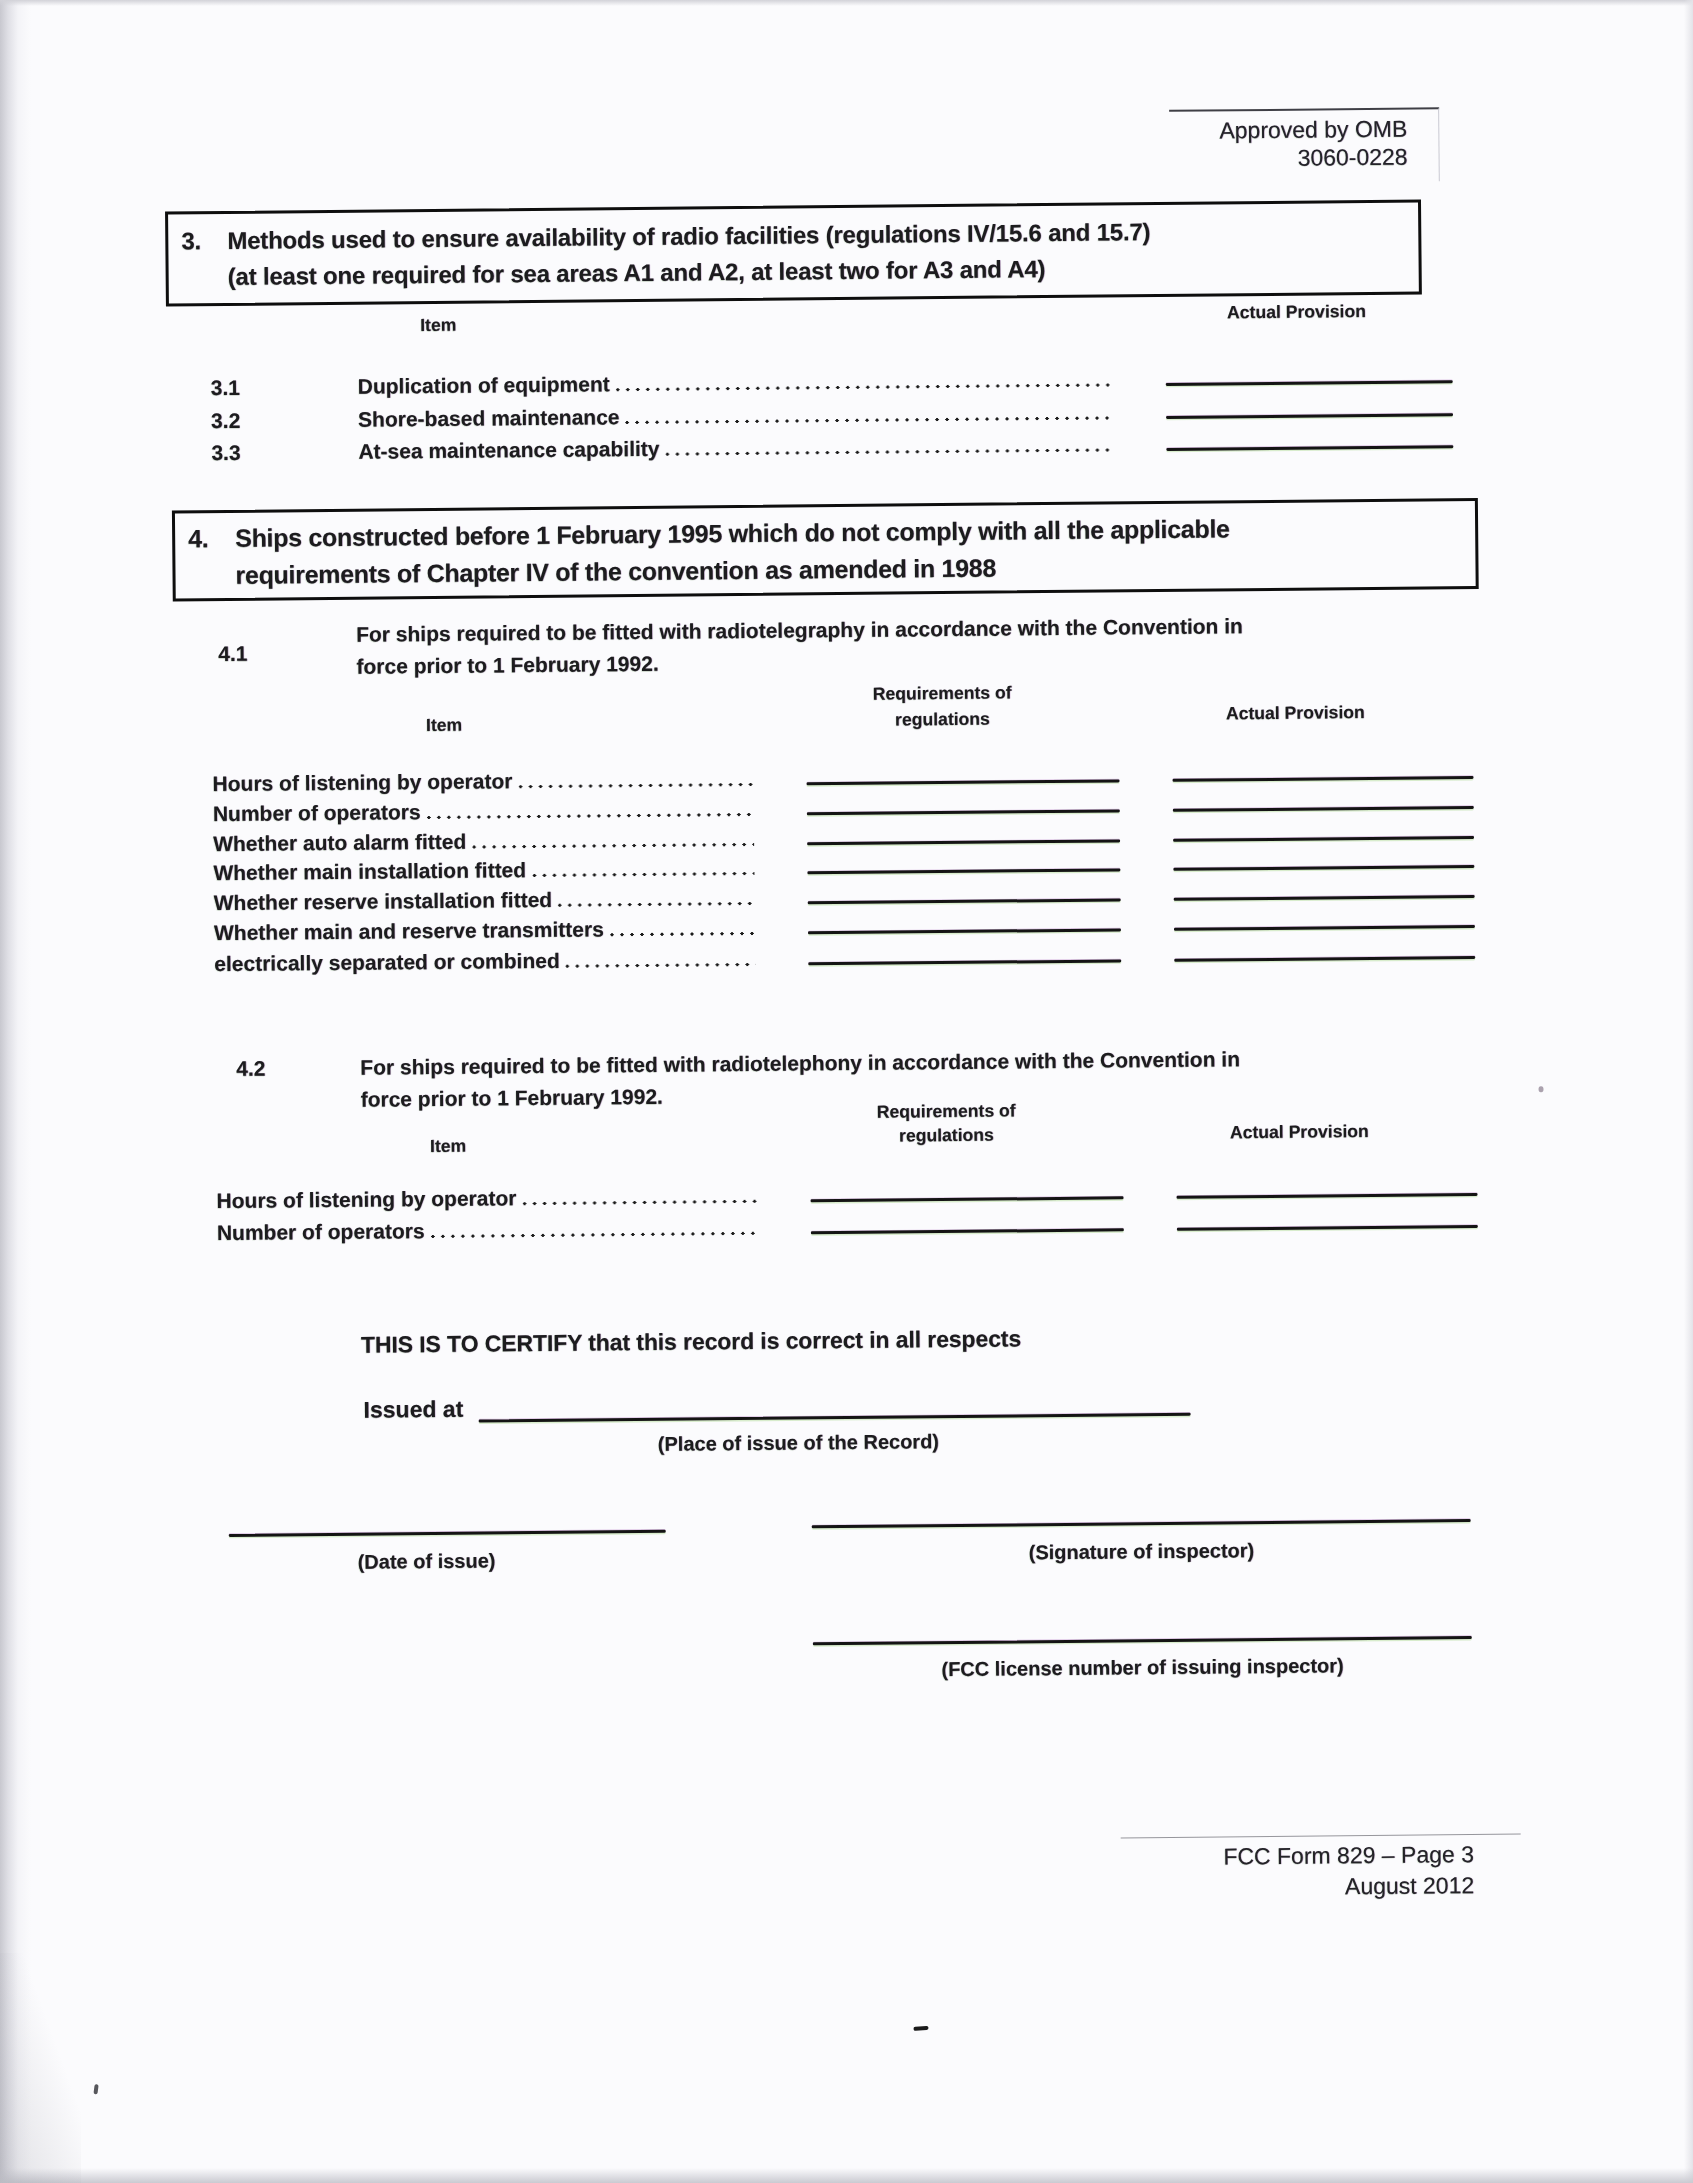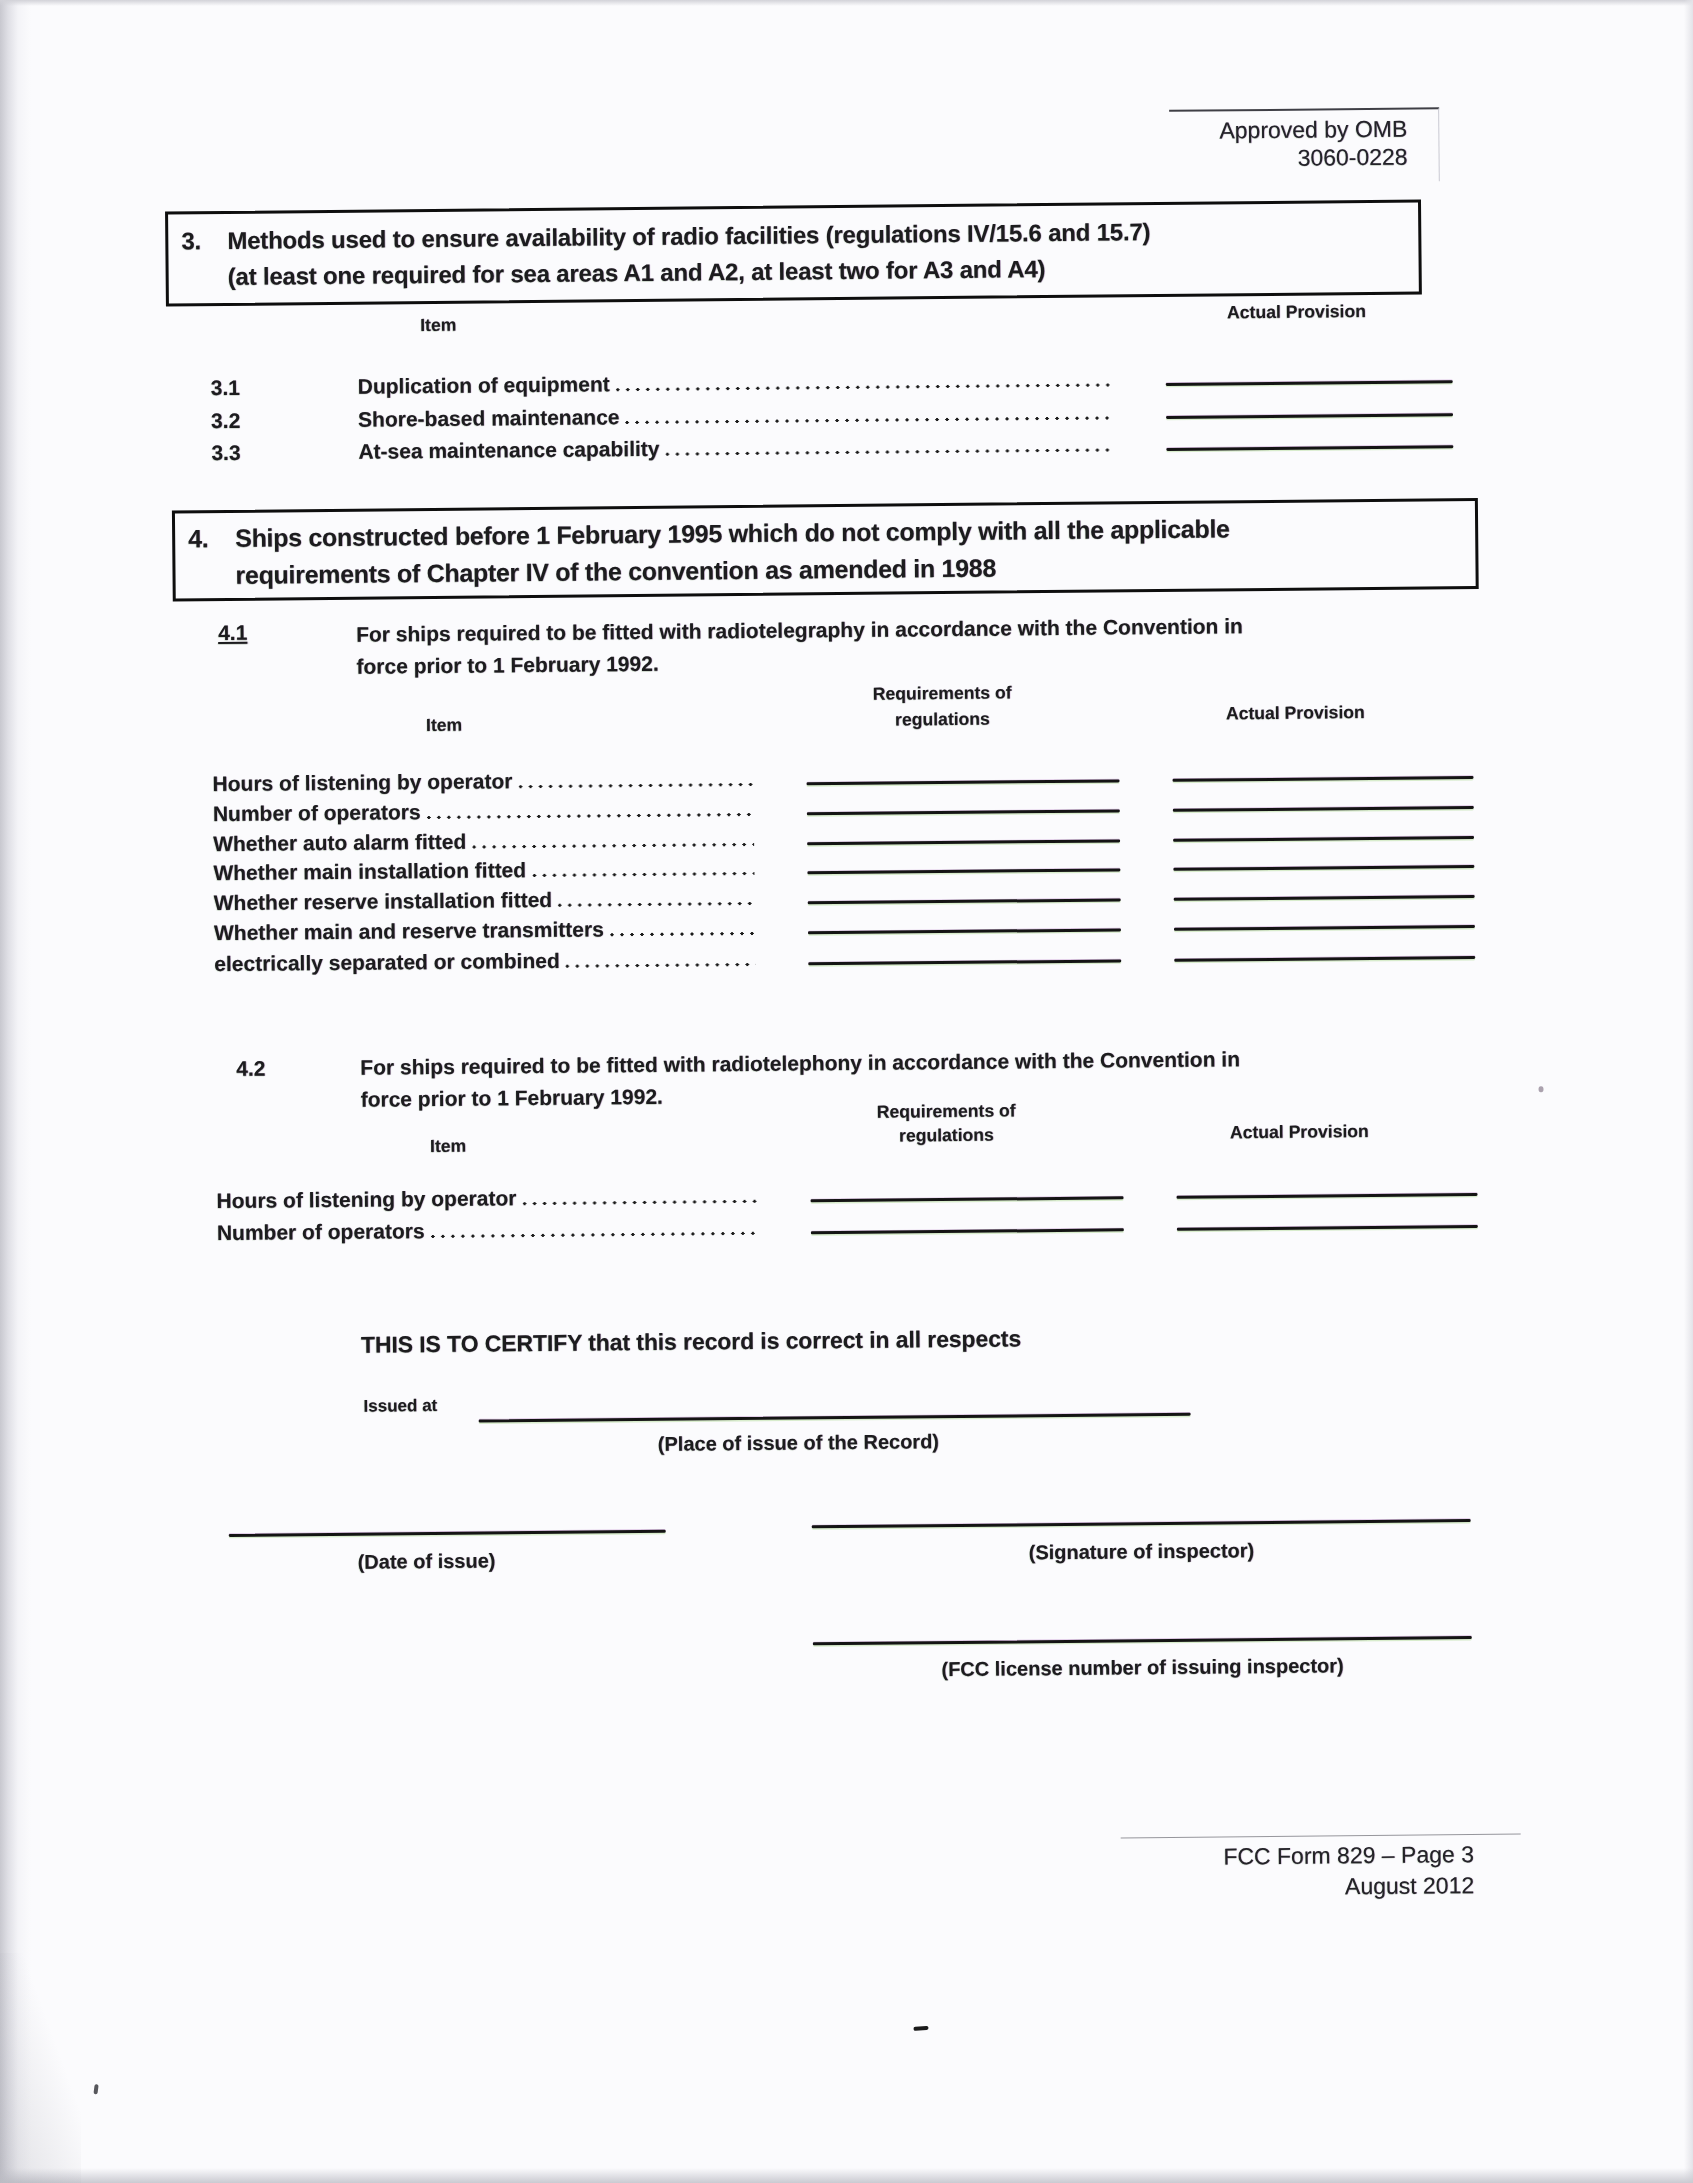--- a/index.html
+++ b/index.html
@@ -68,21 +68,21 @@
   .s3row .bline { width: 287px; }
 
   .s4row { left: 213px; width: 1261px; }
   .s4row .lwrap { display: flex; align-items: flex-end; flex: 0 0 541px; width: 541px; }
   .s4row .line1 { width: 313px; margin-left: 53px; }
   .s4row .line2 { width: 301px; margin-left: 53px; }
 
   .para { font-size: 21px; font-weight: 700; line-height: 32px; white-space: nowrap; }
 
   .certify { font-size: 23px; font-weight: 700; white-space: nowrap; letter-spacing: -0.1px; }
-  .label31 { font-size: 17px; font-weight: 700; }
+  .label31 { font-size: 23px; font-weight: 700; }
   .caption { font-size: 20px; font-weight: 700; white-space: nowrap; }
   .longline { height: 3.4px; background: #141414; border-radius: 1.4px;
     box-shadow: 0 1.4px 0 rgba(110,190,60,0.25), 0 -0.7px 0 rgba(150,60,170,0.3); }
 
   .footer {
     left: 1111px; top: 1840px; width: 400px;
     border-top: 1.4px solid #96969c;
     padding: 4px 47px 0 0;
     text-align: right; font-size: 23px; line-height: 31px; font-weight: 400; color: #232327;
   }
@@ -138,21 +138,21 @@
     <span class="bline"></span>
   </div>
 
   <div class="abs titlebox box4">
     <div class="inner" style="padding-top:6.8px;">
       <div><span class="t-num" style="width:47px;">4.</span><span>Ships constructed before 1 February 1995 which do not comply with all the applicable</span></div>
       <div class="t-line2" style="margin-left:47px;">requirements of Chapter IV of the convention as amended in 1988</div>
     </div>
   </div>
 
-  <div class="abs para" style="left:220px; top:611px;text-decoration:underline;">4.1</div>
+  <div class="abs para" style="left:220px; top:632px;">4.1</div>
   <div class="abs para" style="left:358px; top:614px;">
     <div>For ships required to be fitted with radiotelegraphy in accordance with the Convention in</div>
     <div>force prior to 1 February 1992.</div>
   </div>
 
   <div class="abs colhead center" style="left:842px; top:684px; width:203px;">Requirements of</div>
   <div class="abs colhead center" style="left:842px; top:710px; width:203px;">regulations</div>
   <div class="abs colhead" style="left:427px; top:711px;">Item</div>
   <div class="abs colhead" style="left:1227px; top:707px;">Actual Provision</div>
 

